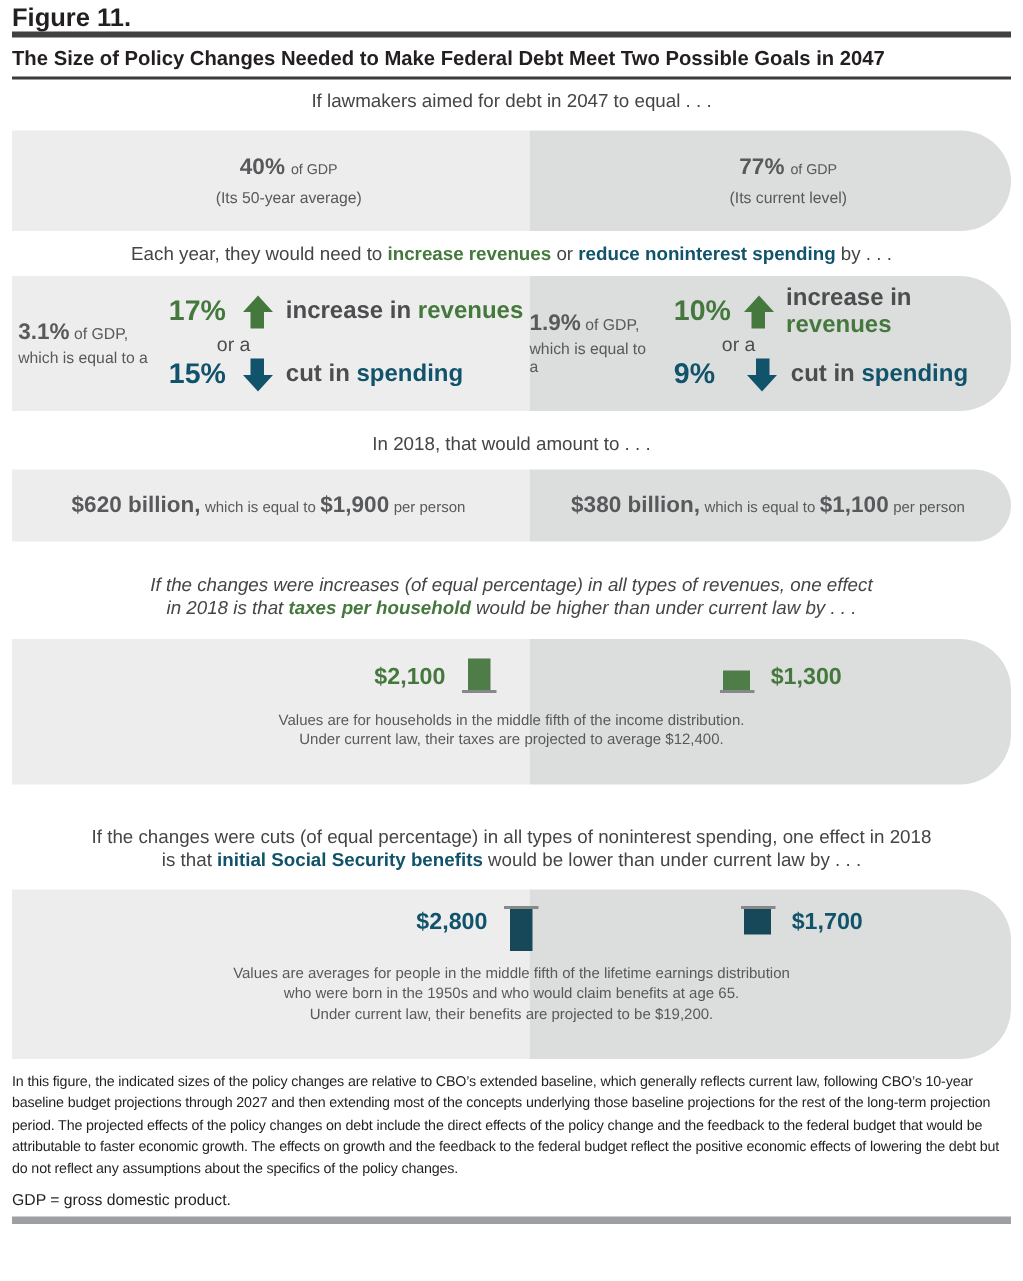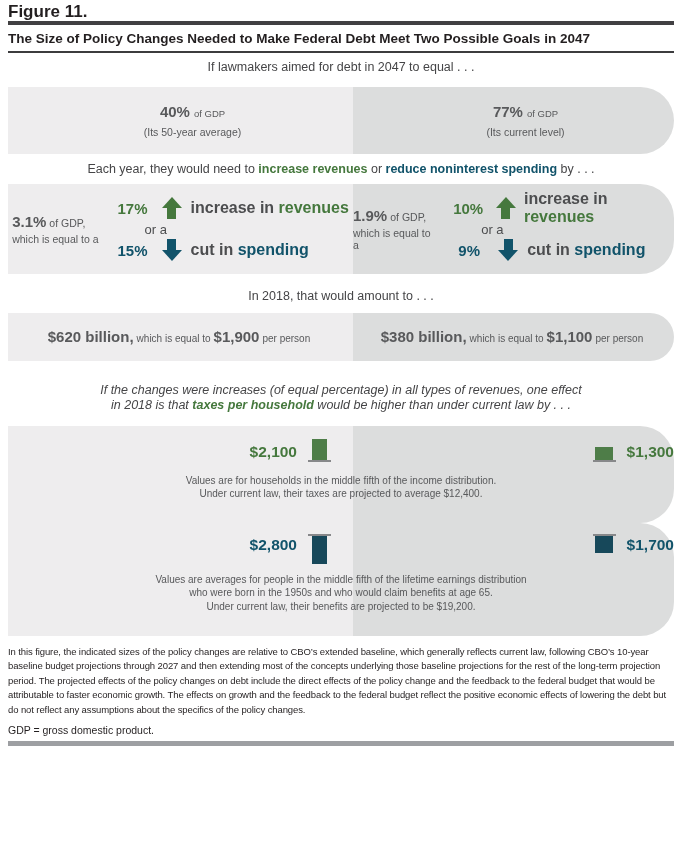--- a/index.html
+++ b/index.html
@@ -40,21 +40,21 @@
   .goal .sub { font-size:10.5px; margin-top:5px; }
 
   .band2 { height:90px; }
   .pct-half { gap:14px; }
   .gdp-label { color:var(--text-gray,#58595b); text-align:left; }
   .gdp-label .big { font-size:15px; font-weight:bold; }
   .gdp-label .sm { font-size:10.5px; margin-left:3px; }
   .gdp-label .ln2 { font-size:10.5px; margin-top:2px; }
   .pct-col { display:flex; flex-direction:column; }
   .pct-row { display:flex; align-items:center; gap:8px; height:31px; }
-  .pct { font-size:15px; font-weight:bold; width:40px; text-align:center; }
+  .pct { font-size:19px; font-weight:bold; width:40px; text-align:left; }
   .pct.gr { color:var(--green-text,#45783d); }
   .pct.tl { color:var(--teal-text,#11536a); }
   .cap { font-size:16px; color:#4c4d4f;font-weight:bold; }
   .cap b.gr { color:var(--green-text,#45783d); }
   .cap b.tl { color:var(--teal-text,#11536a); }
   .or-row { font-size:13px; color:#4c4d4f; padding-left:32px; height:15px; line-height:15px; margin:-2px 0; }
 
   .arr { display:flex; flex-direction:column; align-items:center; width:22px; }
   .tri-up { width:0; height:0; border-left:10px solid transparent; border-right:10px solid transparent; border-bottom:11px solid var(--green-text,#45783d); }
   .arr .stem-g { width:9px; height:11px; background:var(--green-text,#45783d); }
@@ -62,23 +62,23 @@
   .arr .stem-t { width:9px; height:11px; background:var(--teal-text,#11536a); }
 
   .band3 { height:48px; }
   .amount { color:var(--text-gray,#58595b); font-size:15px; font-weight:bold; white-space:nowrap; }
   .amount .t { font-size:10px; font-weight:normal; margin:0 3px; }
 
   .band4 { height:97px; }
   .band5 { height:113px; }
   .vals-row { display:flex; padding-top:13px; }
   .vr-l { width:345px; display:flex; justify-content:flex-end; padding-right:22px; gap:11px; }
-  .vr-r { flex:1; display:flex; justify-content:flex-end; padding-left:14px; gap:11px; }
+  .vr-r { flex:1; display:flex; justify-content:center; padding-left:14px; gap:11px; }
   .band4 .vals-row .vr-l, .band4 .vals-row .vr-r { align-items:flex-end; }
-  .band5 .vals-row { padding-top:11px; }
+  .band5 .vals-row { padding-top:11px;margin-left:28px; }
   .band5 .vals-row .vr-l, .band5 .vals-row .vr-r { align-items:flex-start; }
   .money { font-size:15.5px; font-weight:bold; }
   .money.gr { color:var(--green-text,#45783d); margin-bottom:1px; }
   .money.tl { color:var(--teal-text,#11536a); margin-top:2px; }
   .barchart { display:flex; flex-direction:column; align-items:center; }
   .bar-g { width:15px; background:var(--green-bar,#4e7d48); }
   .bar-g.wide { width:18px; }
   .bar-t { width:15px; background:var(--teal-bar,#17485a); }
   .bar-t.wide { width:18px; }
   .baseline { width:23px; height:2px; background:#87888a; }
@@ -225,20 +225,21 @@
           <span class="money gr">$1,300</span>
         </div>
       </div>
       <div class="band-note">
         <div>Values are for households in the middle fifth of the income distribution.</div>
         <div>Under current law, their taxes are projected to average $12,400.</div>
       </div>
     </div>
   </div>
 
+  <div class="lead lead5"><span>If the changes were cuts (of equal percentage) in all types of noninterest spending, one effect in 2018</span><br><span>is that </span><b class="tl">initial Social Security benefits</b><span> would be lower than under current law by . . .</span></div>
 
   <div class="band band5">
     <div class="band-bg">
       <div class="bgl"></div>
       <div class="bgr"></div>
     </div>
     <div class="band-content" style="display:block;">
       <div class="vals-row">
         <div class="vr-l">
           <span class="money tl">$2,800</span>

